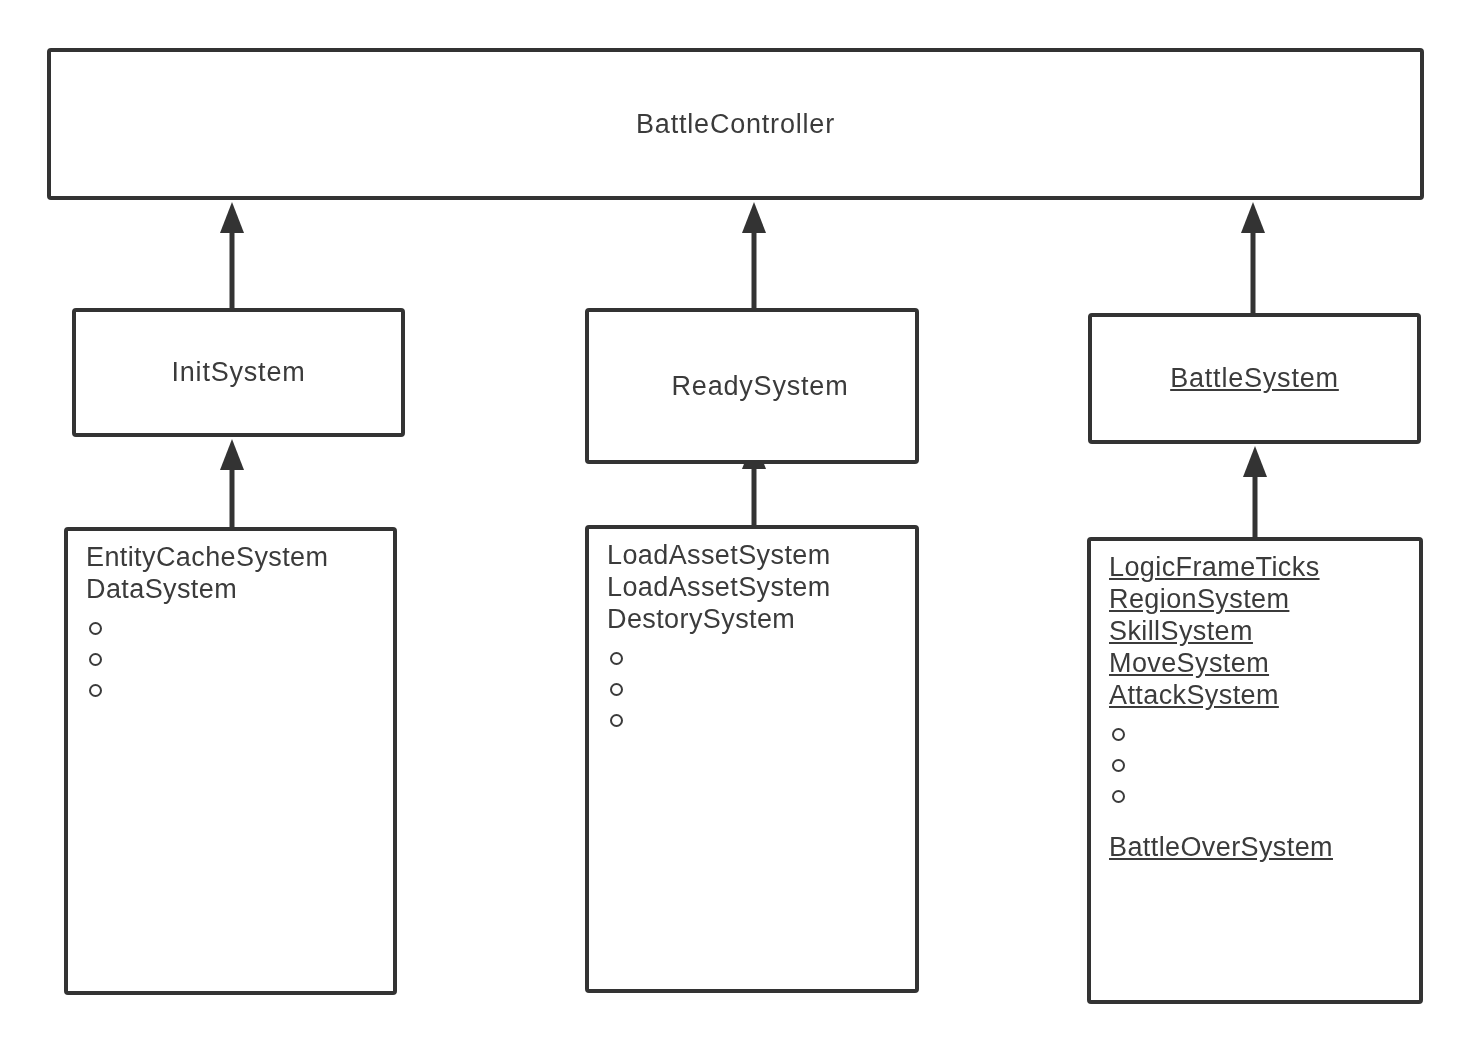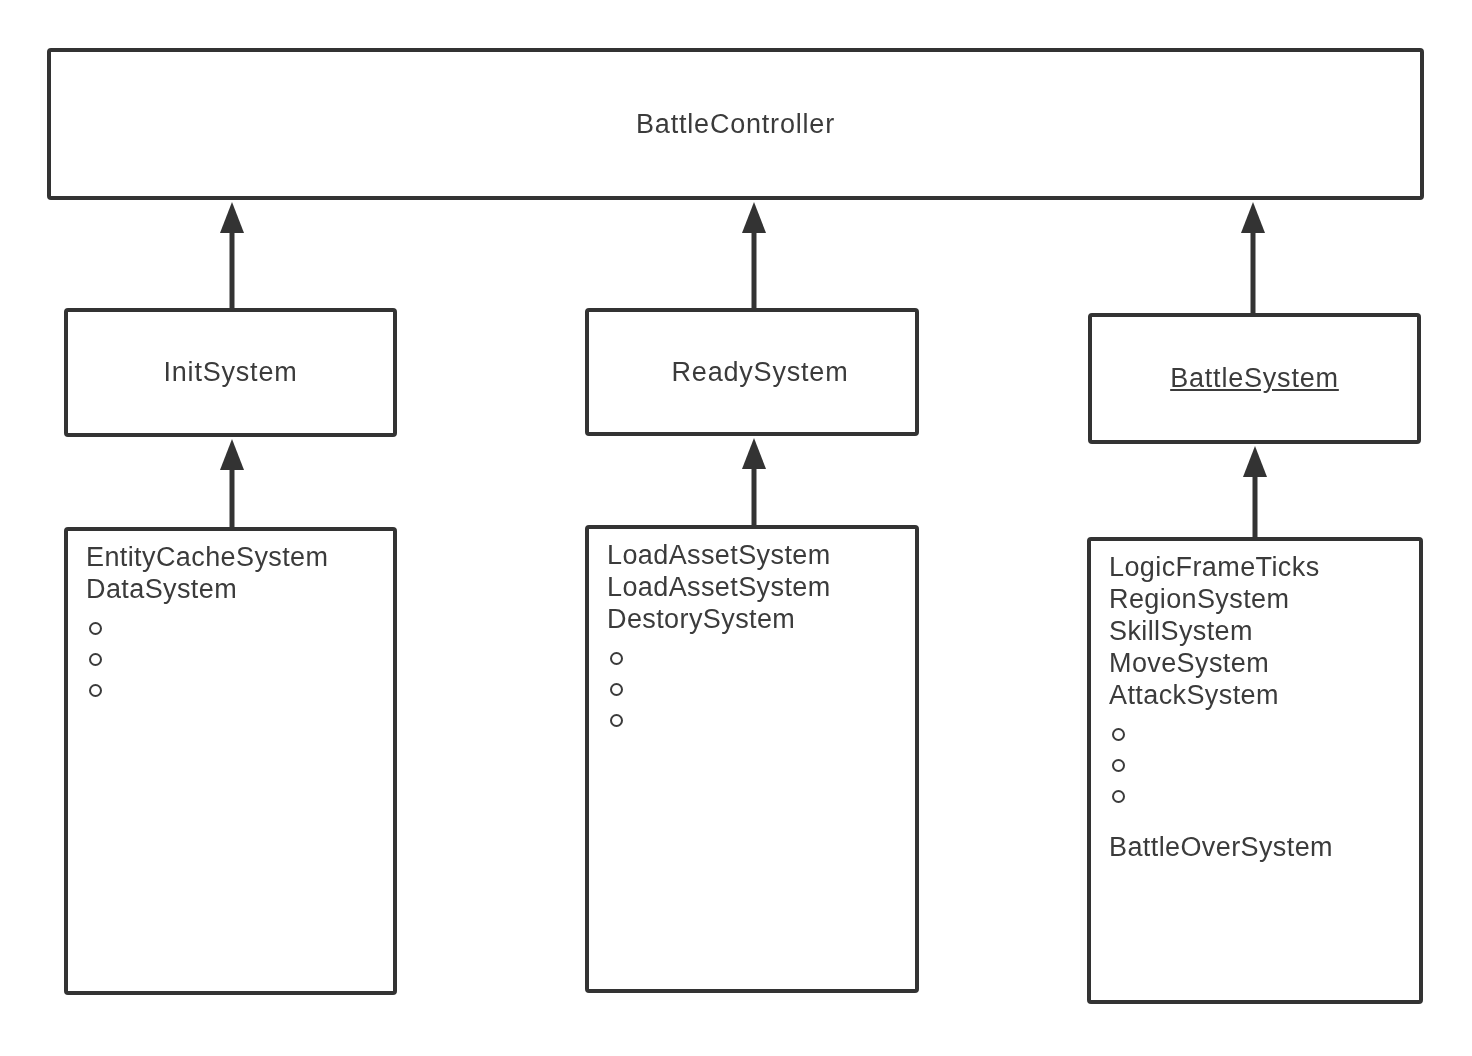--- a/index.html
+++ b/index.html
@@ -105,25 +105,25 @@
     <g>
       <line x1="1255" y1="537" x2="1255" y2="471" stroke="#333333" stroke-width="5"></line>
       <polygon points="1243,477 1267,477 1255,446" fill="#333333"></polygon>
     </g>
   </svg>
 
   <div class="box centered" style="left:47px; top:48px; width:1377px; height:152px;">
     <span class="node-label">BattleController</span>
   </div>
 
-  <div class="box centered" style="left:64px; top:308px; width:333px; height:129px;">
+  <div class="box centered" style="left:72px; top:308px; width:333px; height:129px;">
     <span class="node-label">InitSystem</span>
   </div>
 
-  <div class="box centered" style="left:585px; top:308px; width:334px; height:128px;padding-left:16px;">
+  <div class="box centered" style="left:585px; top:308px; width:334px; height:156px;padding-left:16px;">
     <span class="node-label">ReadySystem</span>
   </div>
 
   <div class="box centered" style="left:1088px; top:313px; width:333px; height:131px;text-decoration:underline;">
     <span class="node-label">BattleSystem</span>
   </div>
 
   <div class="box list-box" style="left:64px; top:527px; width:333px; height:468px;">
     <div class="list-line">EntityCacheSystem</div>
     <div class="list-line">DataSystem</div>
@@ -150,21 +150,21 @@
         </div>
       <div class="dot-row">
           <span class="ring"></span>
         </div>
       <div class="dot-row">
           <span class="ring"></span>
         </div>
     </div>
   </div>
 
-  <div class="box list-box" style="left:1087px; top:537px; width:336px; height:467px;">
+  <div class="box list-box" style="left:1087px; top:537px; width:336px; height:467px;text-decoration:underline;">
     <div class="list-line">LogicFrameTicks</div>
     <div class="list-line">RegionSystem</div>
     <div class="list-line">SkillSystem</div>
     <div class="list-line">MoveSystem</div>
     <div class="list-line">AttackSystem</div>
     <div class="dots">
       <div class="dot-row">
           <span class="ring"></span>
         </div>
       <div class="dot-row">

